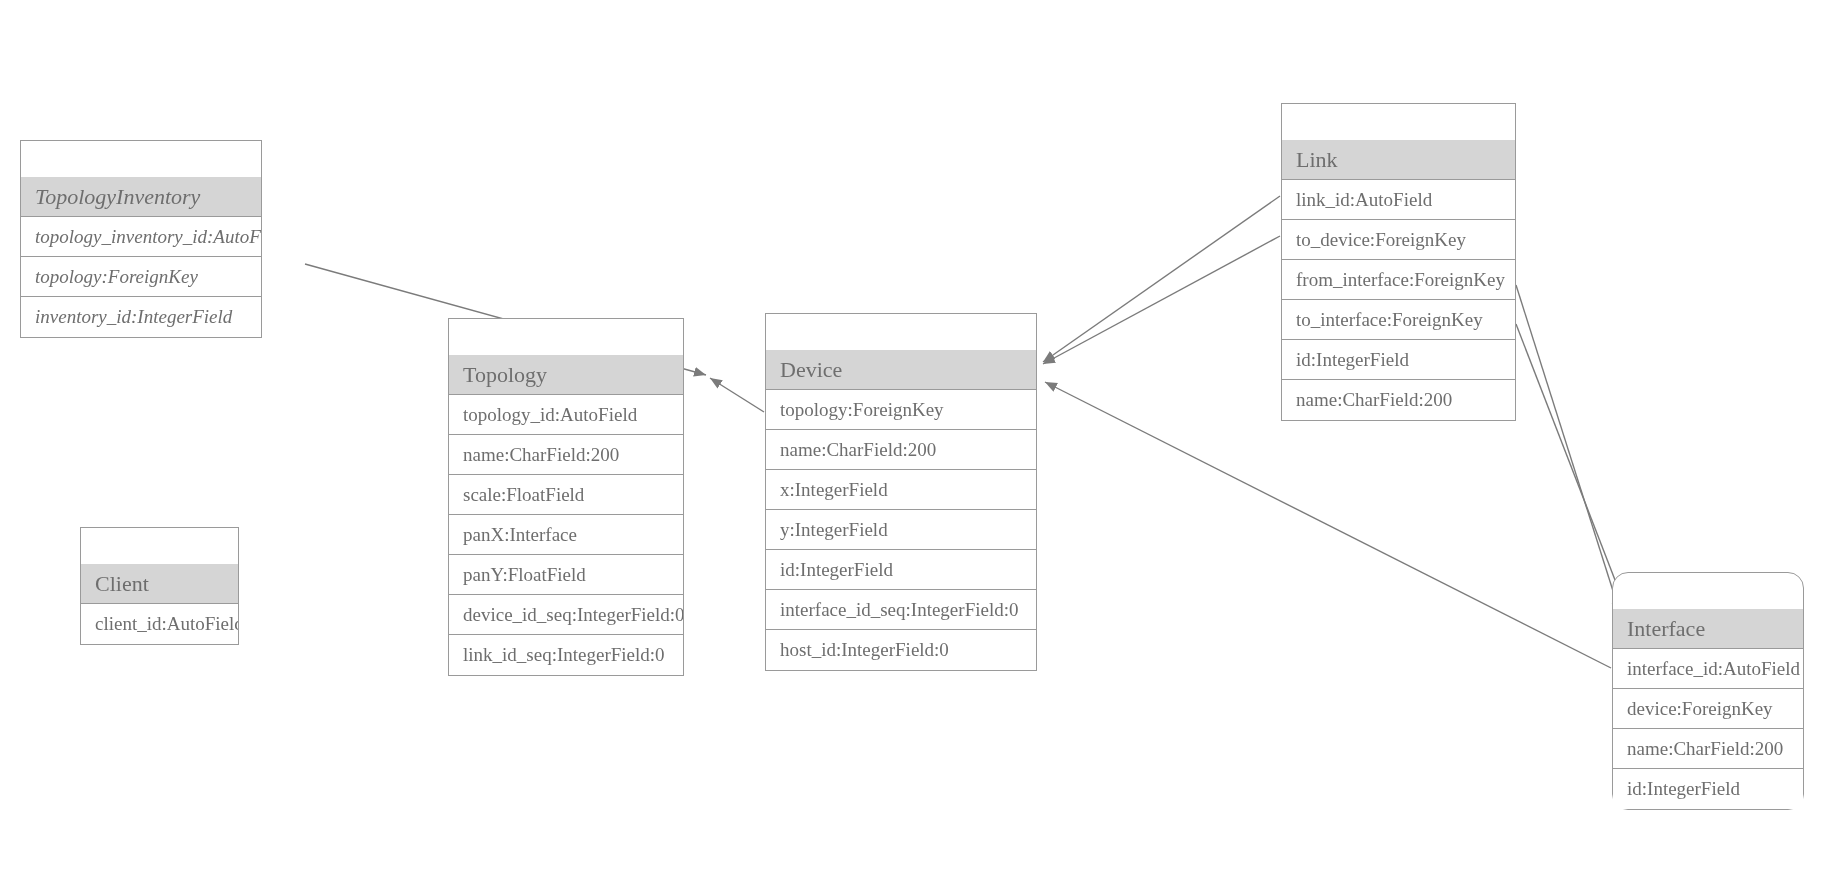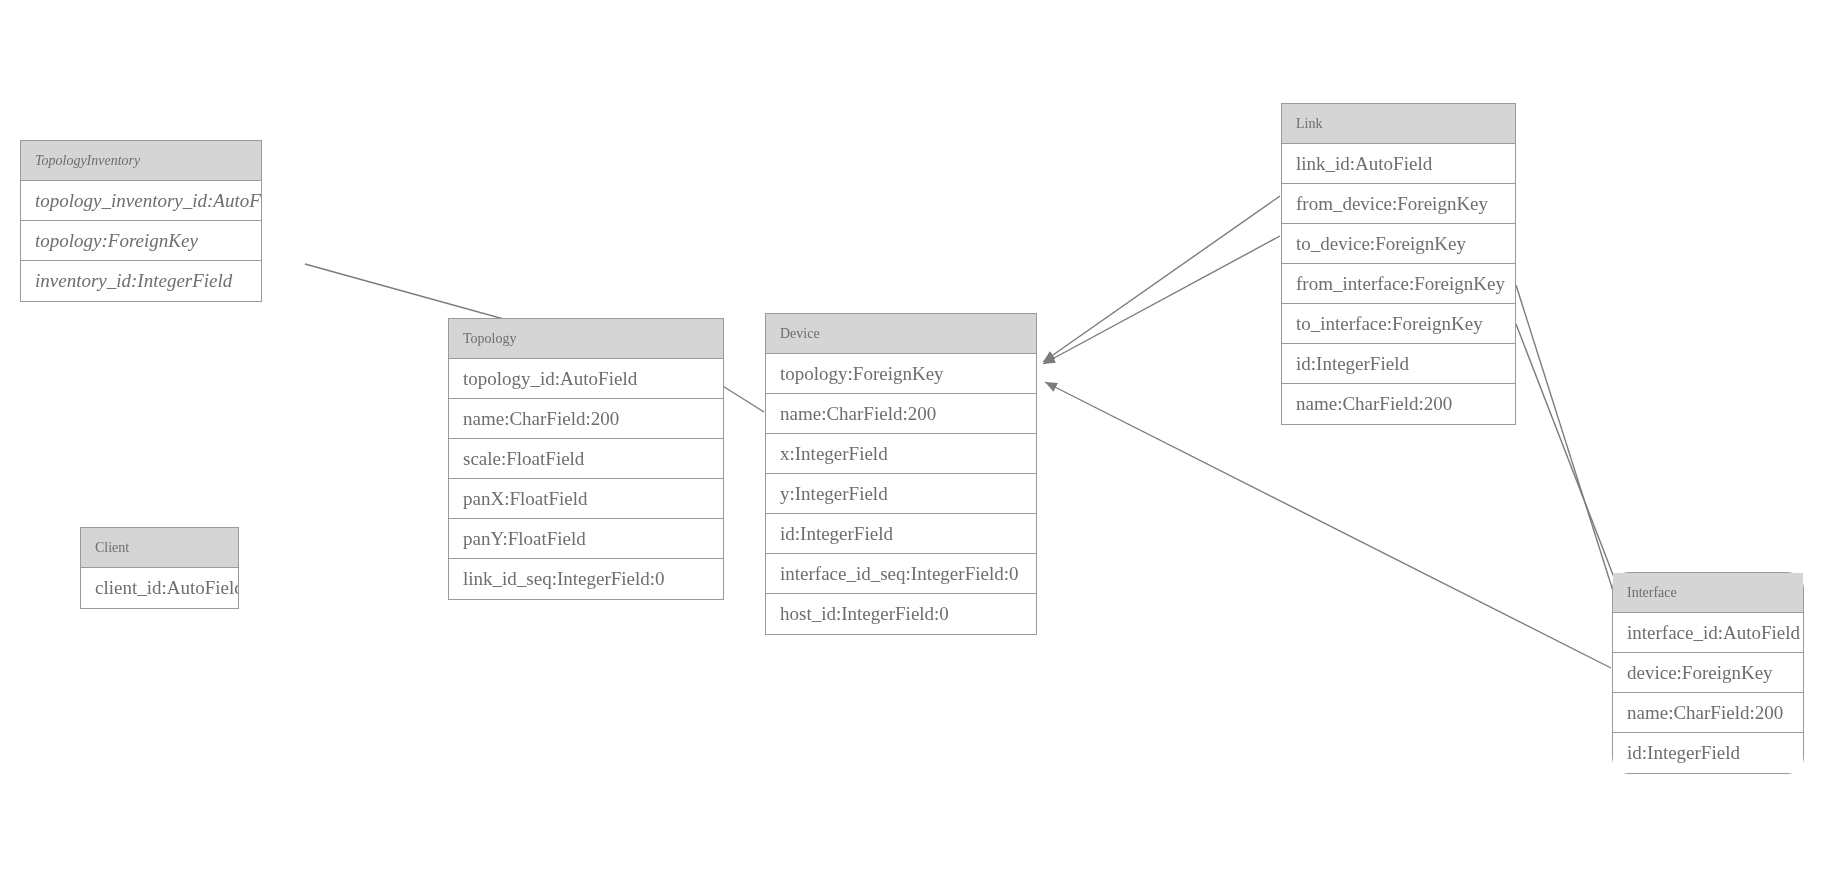--- a/index.html
+++ b/index.html
@@ -36,26 +36,27 @@
     box-sizing: border-box;
     border: 1px solid #9a9a9a;
     background: #ffffff;
     box-shadow: 0 0 0 0 transparent;
   }
   .entity-header {
     box-sizing: border-box;
     background: #d5d5d5;
     border-bottom: 1px solid #9a9a9a;
     color: #6e6e6e;
-    font-size: 14px;
+    font-size: 22px;
     line-height: 40px;
     height: 40px;
     padding: 0 0 0 14px;
     white-space: nowrap;
     overflow: hidden;
+    margin-top: 36px;
   }
   .entity-row {
     box-sizing: border-box;
     border-bottom: 1px solid #9a9a9a;
     color: #6e6e6e;
     font-size: 19px;
     line-height: 40px;
     height: 40px;
     padding: 0 12px 8px 14px;
     white-space: nowrap;
@@ -93,45 +94,45 @@
     <div class="entity-row">topology_inventory_id:AutoField</div>
     <div class="entity-row">topology:ForeignKey</div>
     <div class="entity-row">inventory_id:IntegerField</div>
   </div>
 
   <div class="entity" style="left: 80px; top: 527px; width: 159px;">
     <div class="entity-header">Client</div>
     <div class="entity-row">client_id:AutoField</div>
   </div>
 
-  <div class="entity" style="left: 448px; top: 318px; width: 276px;">
+  <div class="entity" style="left: 448px; top: 318px; width: 236px;">
     <div class="entity-header">Topology</div>
     <div class="entity-row">topology_id:AutoField</div>
     <div class="entity-row">name:CharField:200</div>
     <div class="entity-row">scale:FloatField</div>
-    <div class="entity-row">panX:FloatField</div>
+    <div class="entity-row">panX:Interface</div>
     <div class="entity-row">panY:FloatField</div>
+    <div class="entity-row">device_id_seq:IntegerField:0</div>
     <div class="entity-row">link_id_seq:IntegerField:0</div>
   </div>
 
   <div class="entity" style="left: 765px; top: 313px; width: 272px;">
     <div class="entity-header">Device</div>
     <div class="entity-row">topology:ForeignKey</div>
     <div class="entity-row">name:CharField:200</div>
     <div class="entity-row">x:IntegerField</div>
     <div class="entity-row">y:IntegerField</div>
     <div class="entity-row">id:IntegerField</div>
     <div class="entity-row">interface_id_seq:IntegerField:0</div>
     <div class="entity-row">host_id:IntegerField:0</div>
   </div>
 
   <div class="entity" style="left: 1281px; top: 103px; width: 235px;">
     <div class="entity-header">Link</div>
     <div class="entity-row">link_id:AutoField</div>
-    <div class="entity-row">from_device:ForeignKey</div>
     <div class="entity-row">to_device:ForeignKey</div>
     <div class="entity-row">from_interface:ForeignKey</div>
     <div class="entity-row">to_interface:ForeignKey</div>
     <div class="entity-row">id:IntegerField</div>
     <div class="entity-row">name:CharField:200</div>
   </div>
 
   <div class="entity" style="left: 1612px; top: 572px; width: 192px; border-radius: 16px;">
     <div class="entity-header">Interface</div>
     <div class="entity-row">interface_id:AutoField</div>

